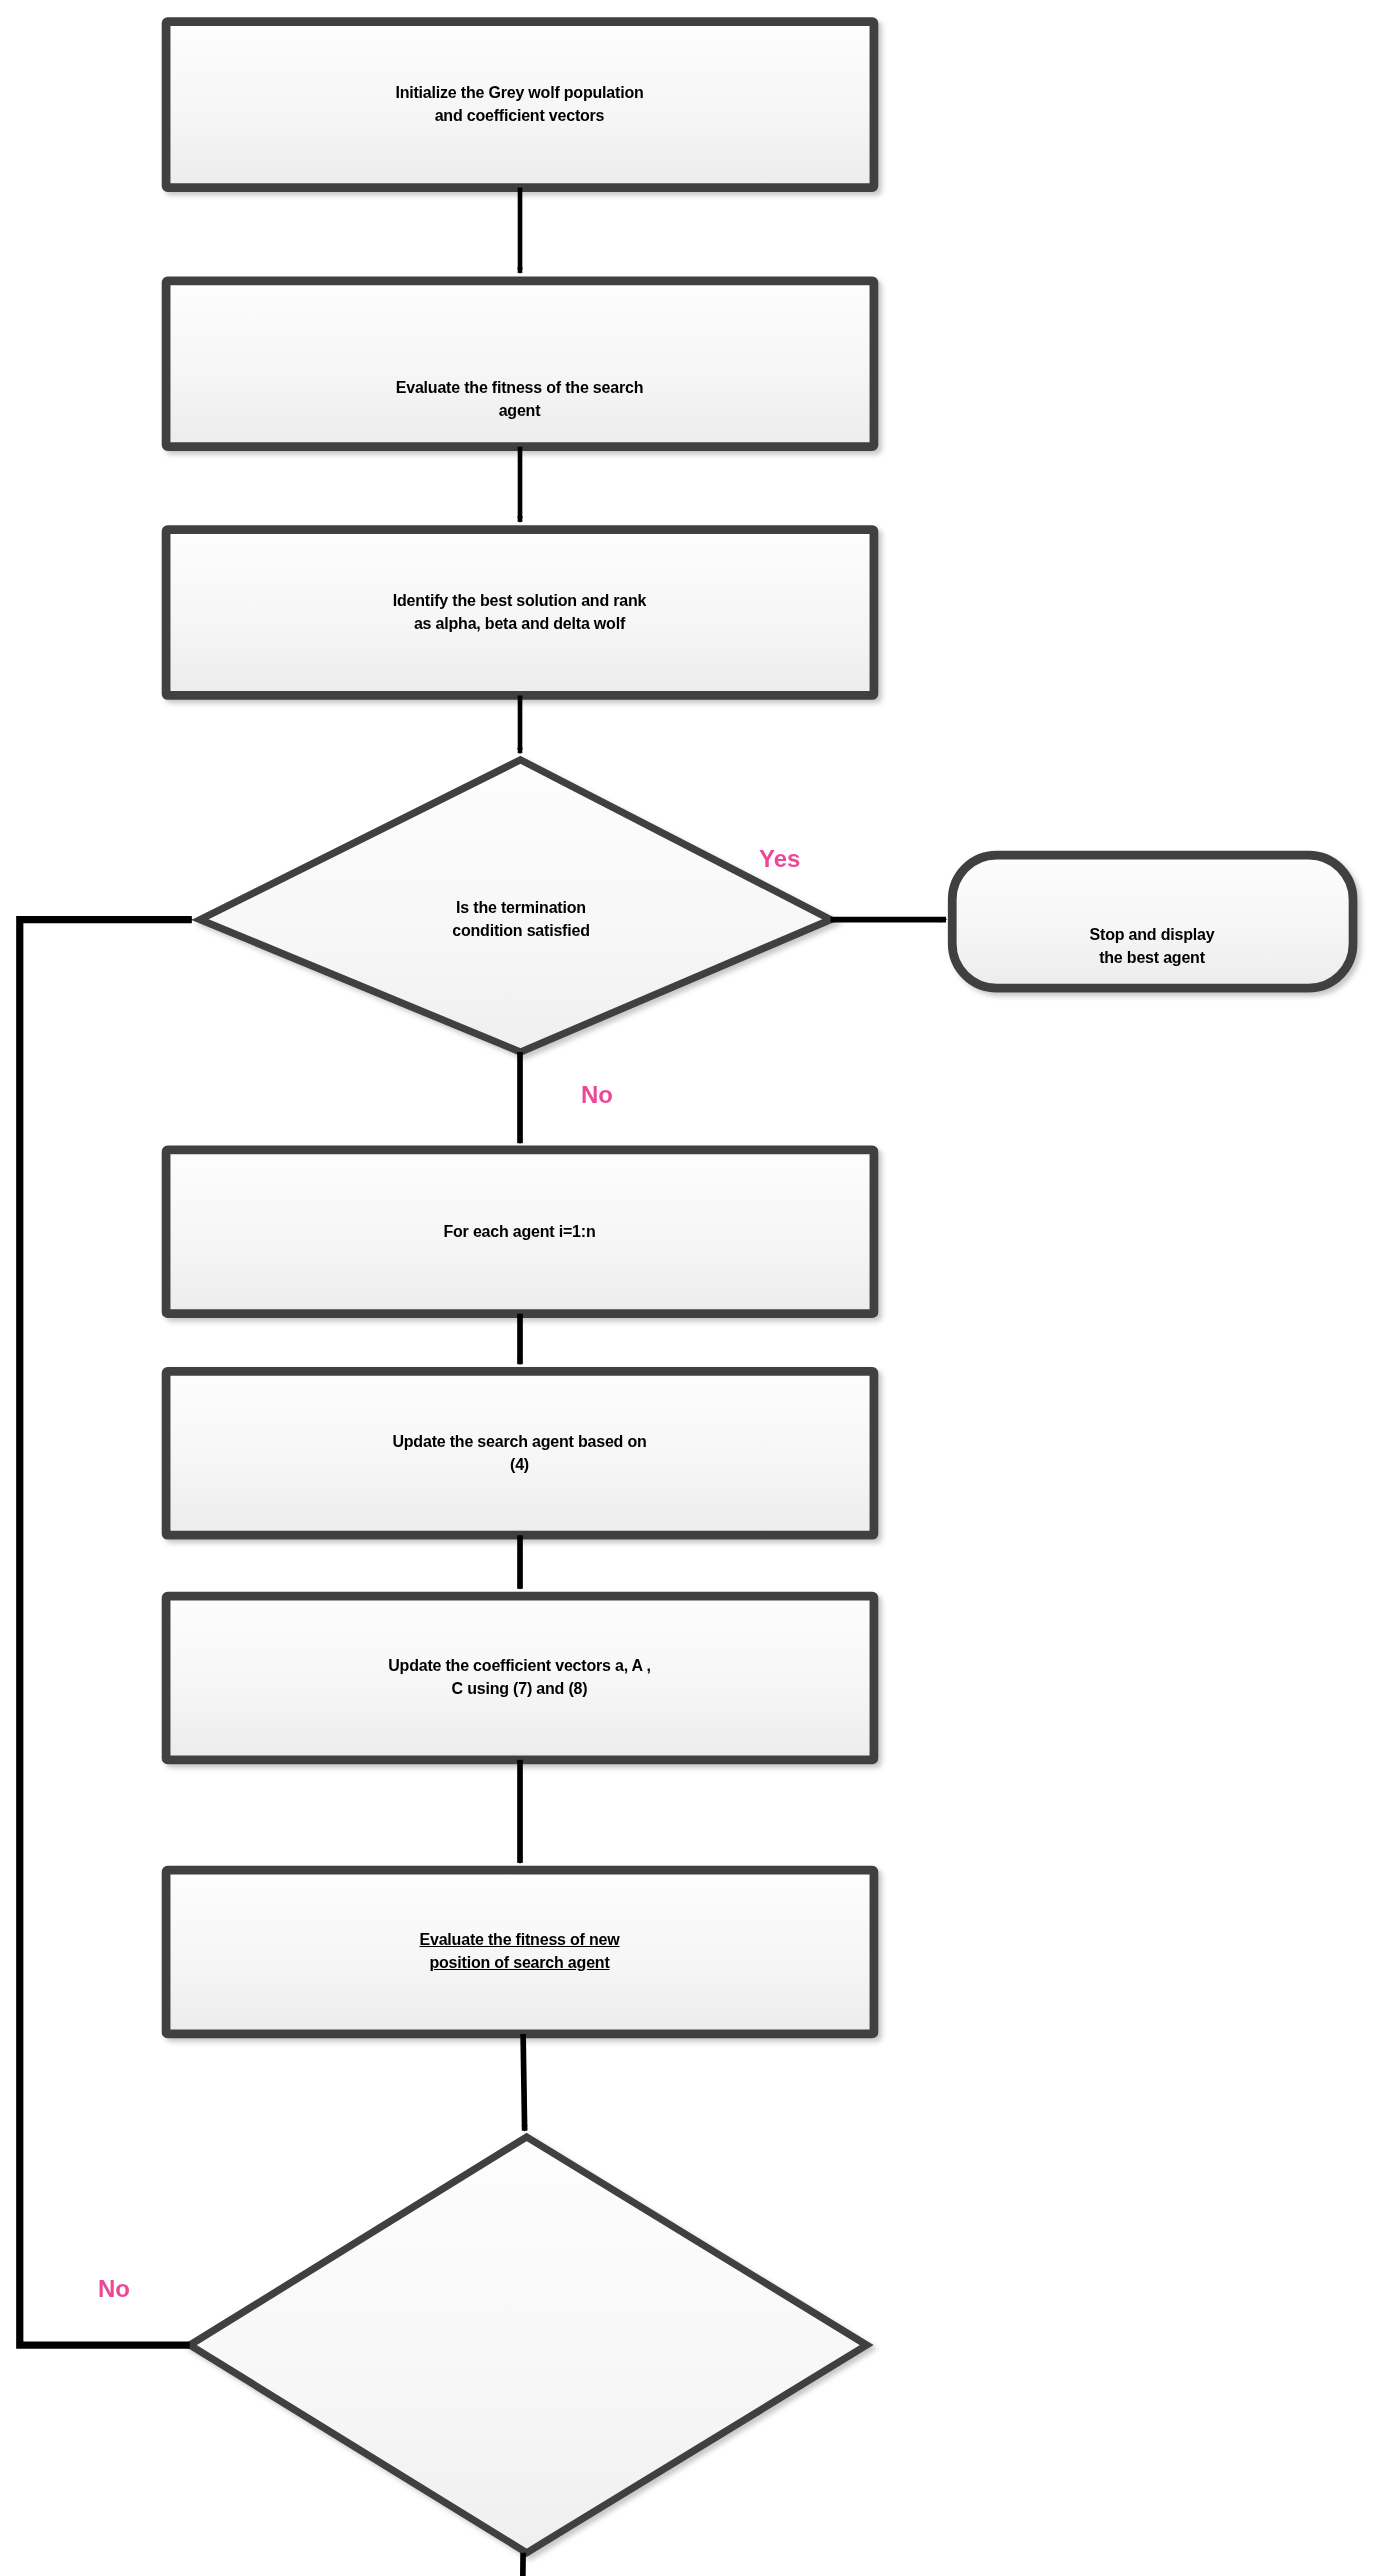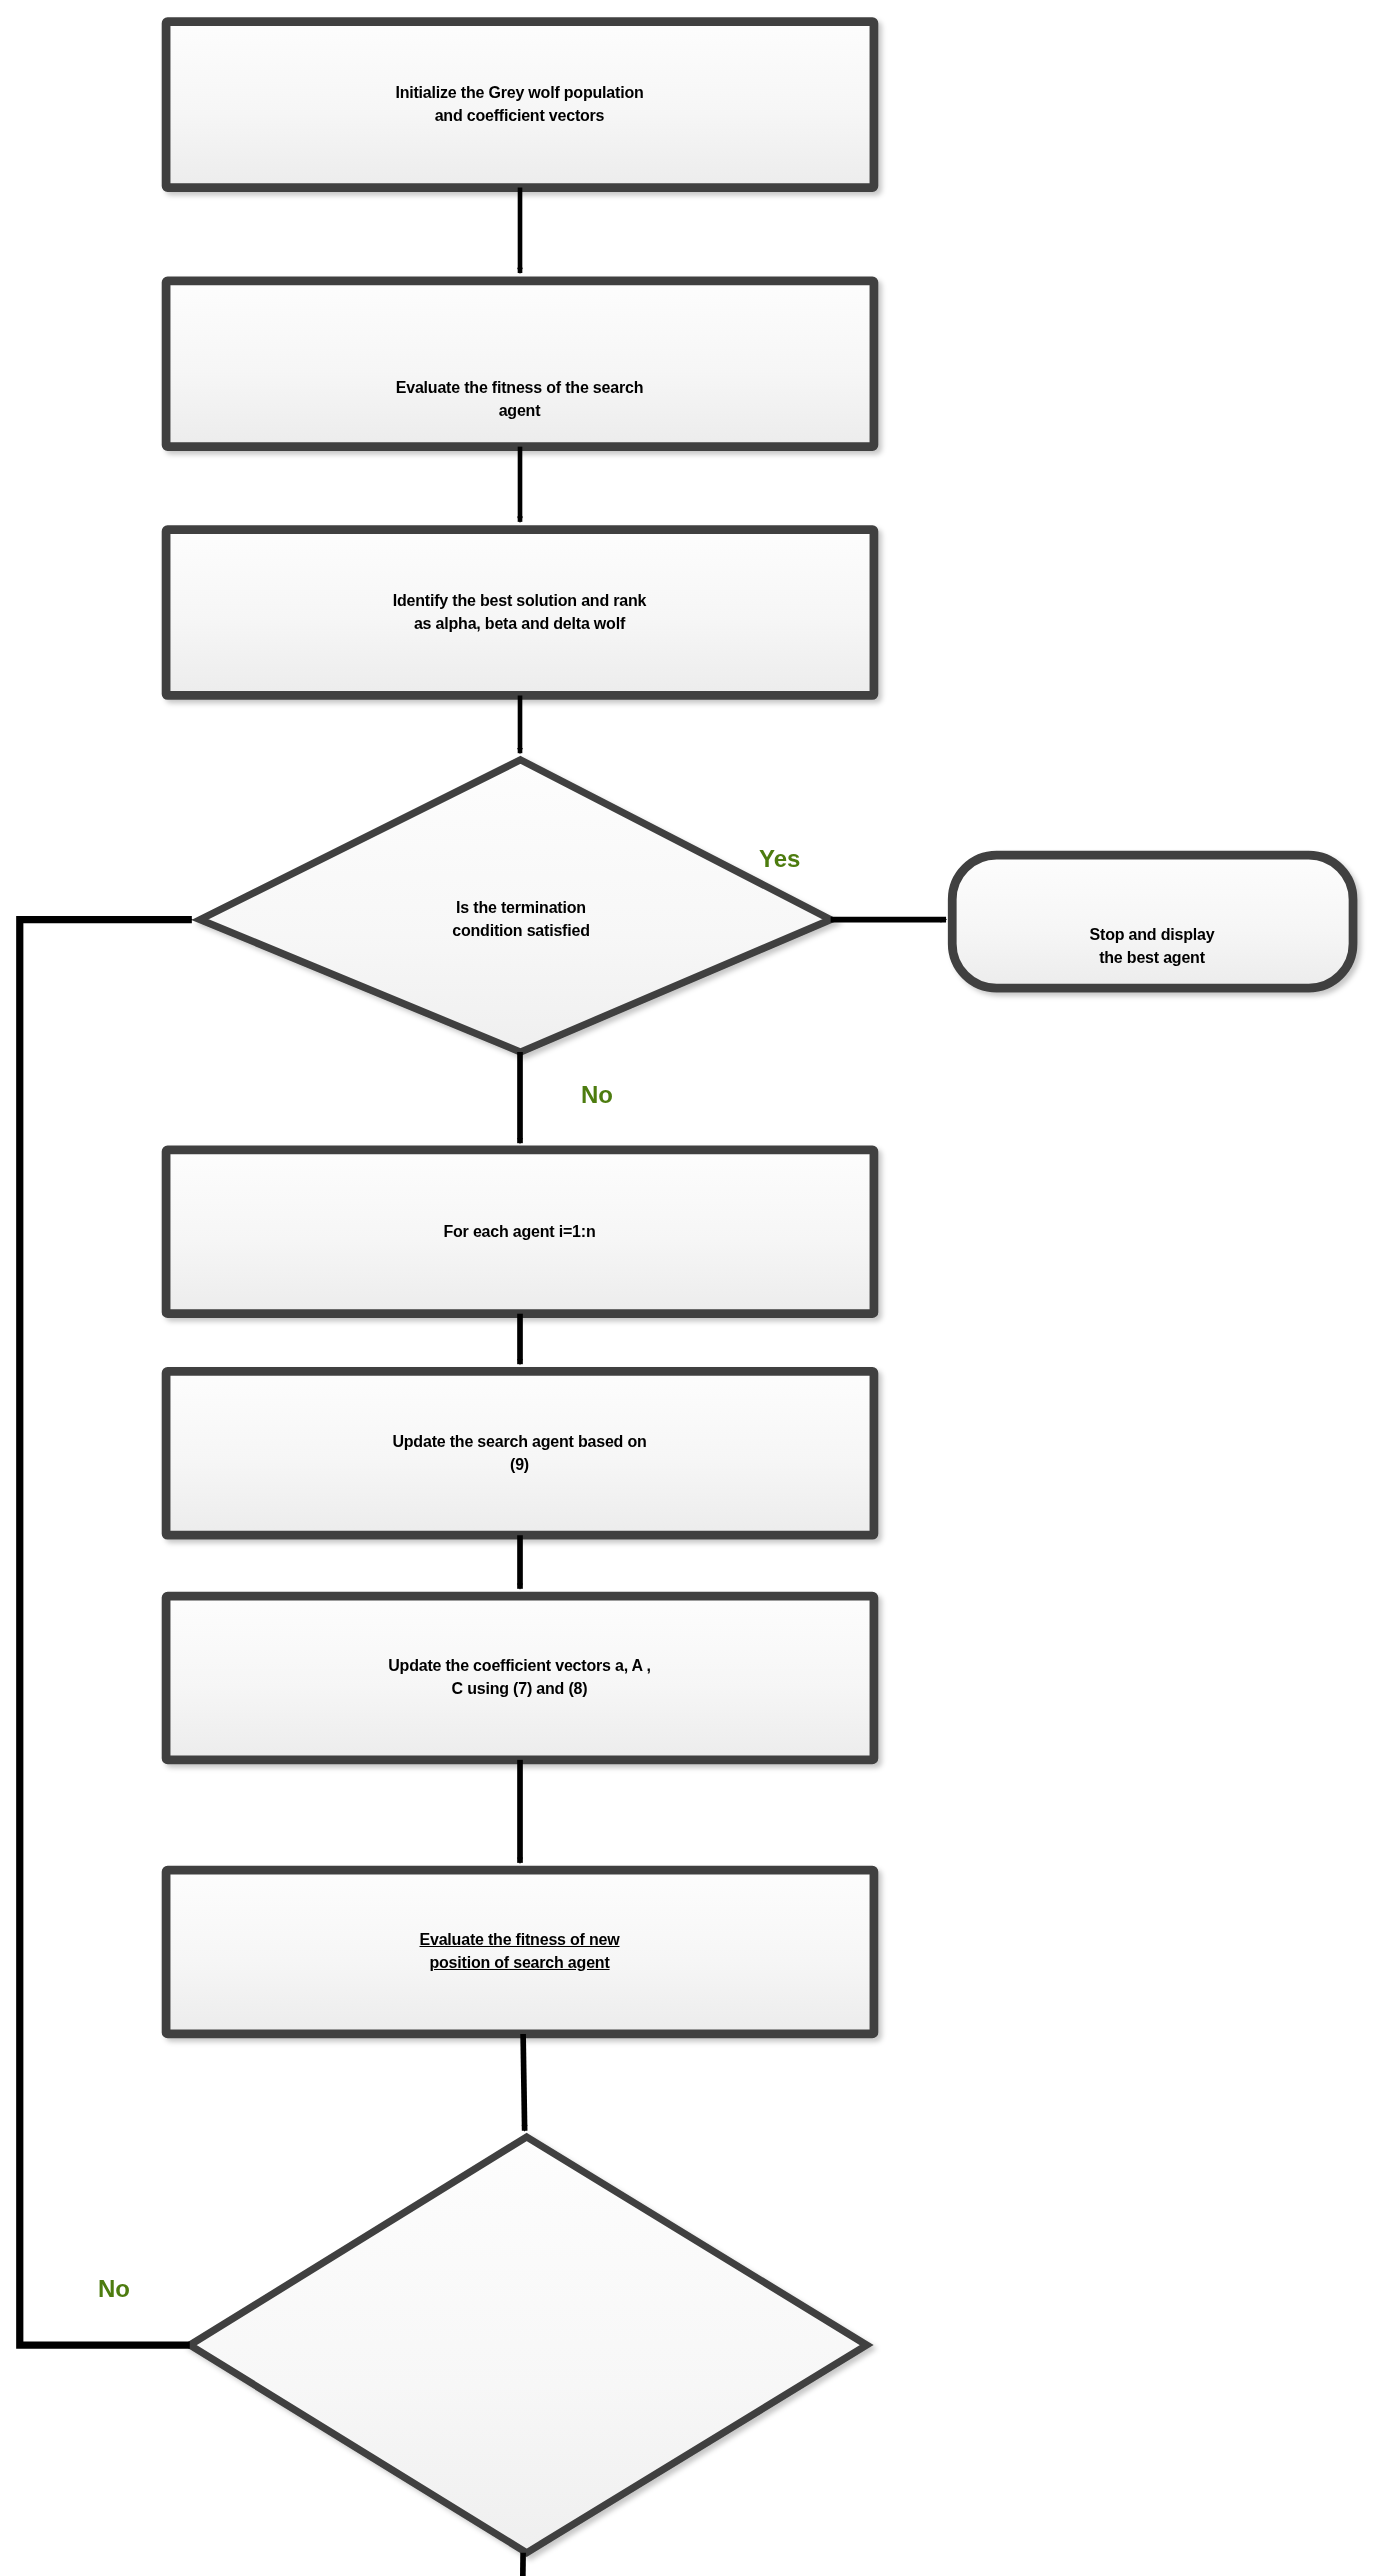--- a/index.html
+++ b/index.html
@@ -36,21 +36,21 @@
     color: #000000;
     letter-spacing: -0.2px;
     pointer-events: none;
     white-space: pre-line;
   }
   .edge-label {
     position: absolute;
     font-family: "Liberation Sans", sans-serif;
     font-weight: bold;
     font-size: 24px;
-    color: #4d7c0f;
+    color: #ec4899;
     white-space: nowrap;
     pointer-events: none;
   }
 </style>
 </head>
 <body>
 
 <div id="canvas">
 
   <svg id="flow-svg" viewBox="0 0 2676 5600" xmlns="http://www.w3.org/2000/svg">
@@ -151,21 +151,21 @@
 
   <div class="node-label" style="left:289px; top:858px; width:464px; height:124px;">Is the termination
 condition satisfied</div>
 
   <div class="node-label" style="left:959px; top:884px; width:386px; height:125px;">Stop and display
 the best agent</div>
 
   <div class="node-label" style="left:175px; top:1155px; width:689px; height:154px;">For each agent i=1:n</div>
 
   <div class="node-label" style="left:175px; top:1377px; width:689px; height:154px;">Update the search agent based on
-(9)</div>
+(4)</div>
 
   <div class="node-label" style="left:175px; top:1601px; width:689px; height:154px;">Update the coefficient vectors a, A ,
 C using (7) and (8)</div>
 
   <div class="node-label" style="left:175px; top:1875px; width:689px; height:154px;text-decoration:underline;">Evaluate the fitness of new
 position of search agent</div>
 
 
   <div class="edge-label" style="left:759px; top:845px;">Yes</div>
 

